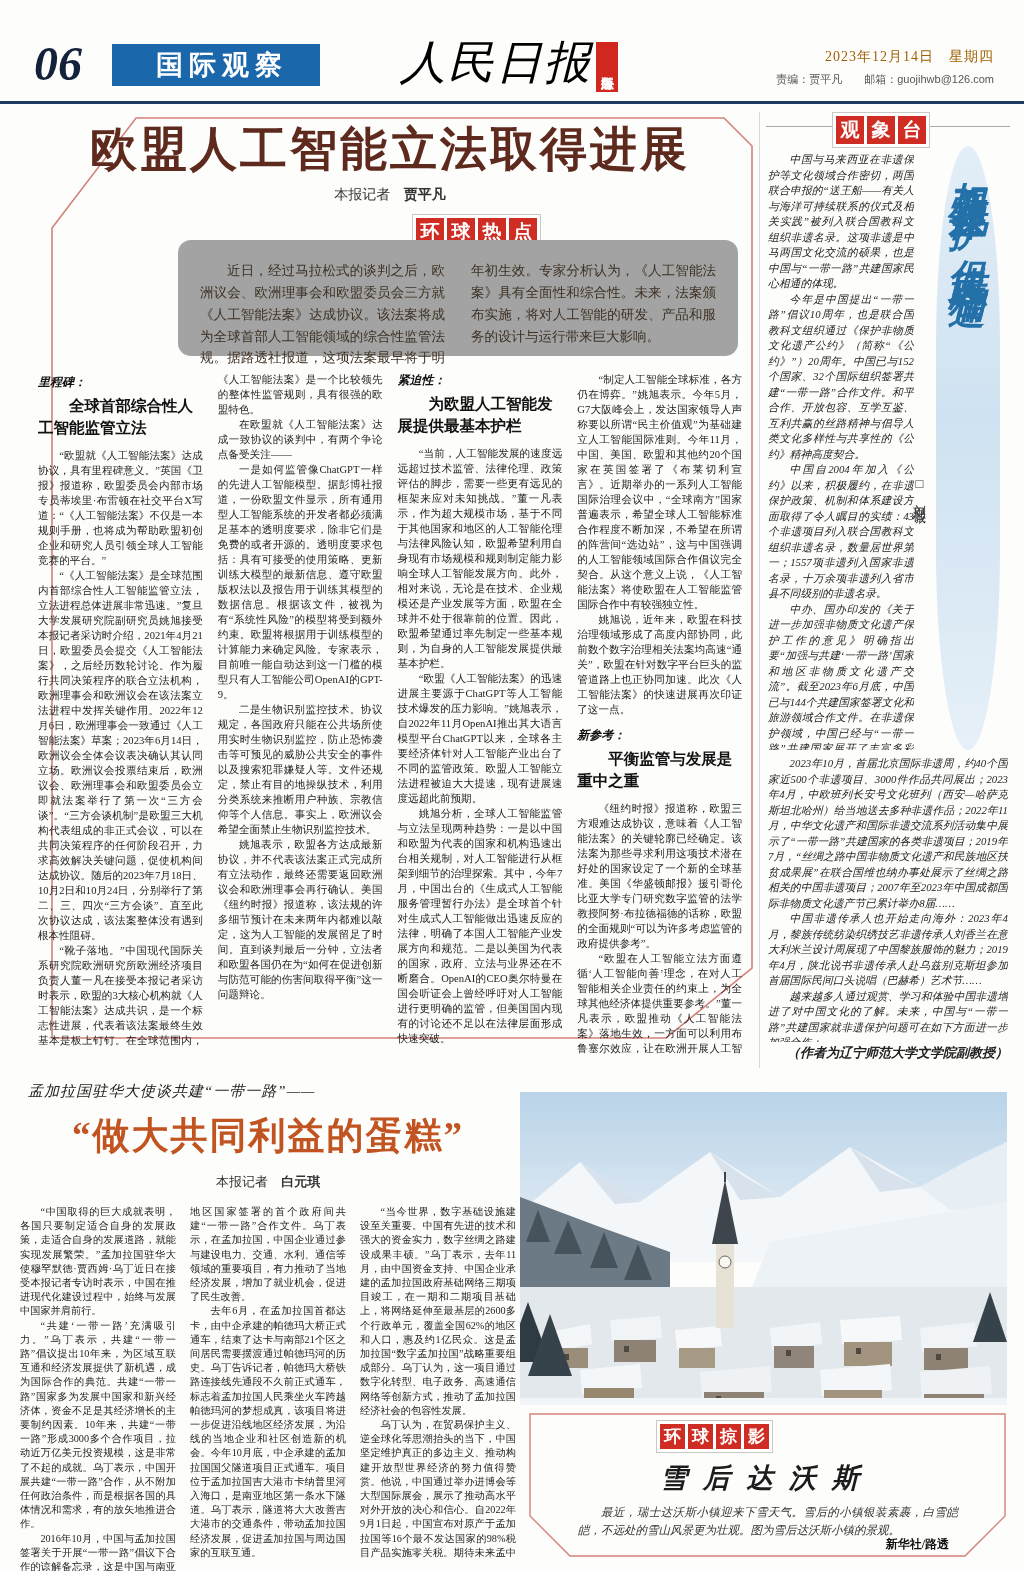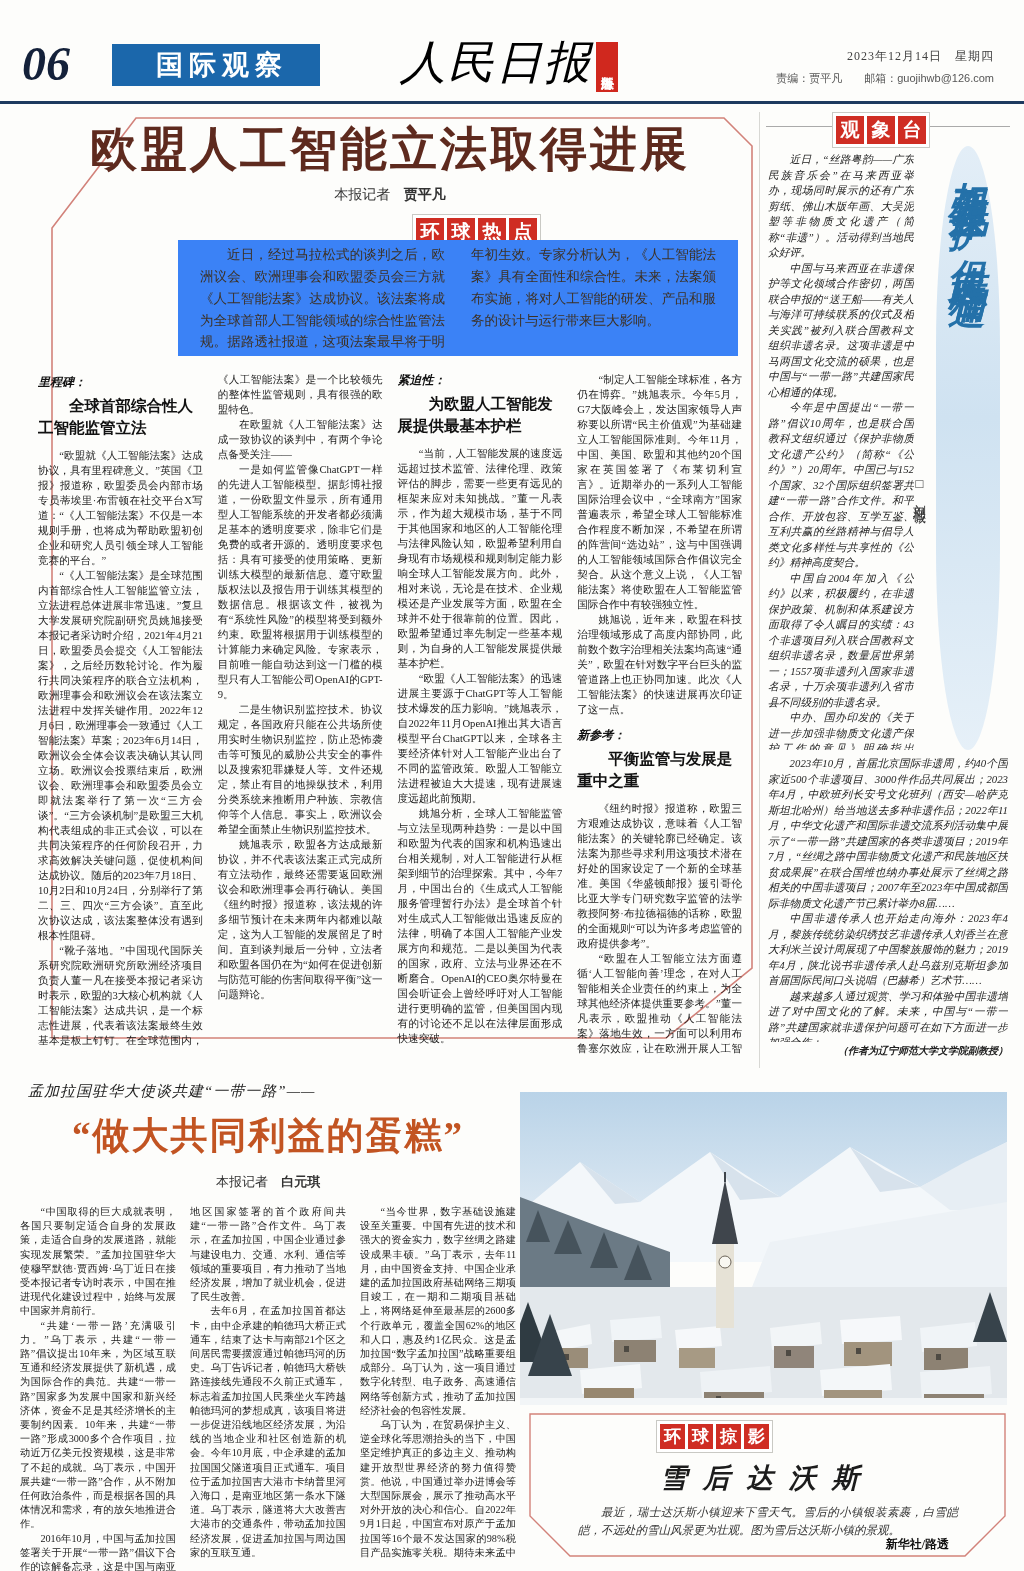--- a/index.html
+++ b/index.html
@@ -1,45 +1,45 @@
 <!DOCTYPE html>
 <html><head>
 <meta charset="utf-8">
 <style>
   html,body{margin:0;padding:0;background:#e9e9e6;}
   .page{position:relative;width:1024px;height:1571px;background:#fdfdfb;margin:0 auto;overflow:hidden;
         font-family:"Liberation Serif","DejaVu Serif",serif;color:#222;}
   
   .hdr{position:absolute;left:0;top:0;width:1024px;height:104px;}
-  .pagenum{position:absolute;left:22px;top:36px;font-size:48px;font-weight:bold;font-style:italic;color:#14213a;}
+  .pagenum{position:absolute;left:34px;top:36px;font-size:48px;font-weight:bold;font-style:italic;color:#14213a;}
   .secbox{position:absolute;left:112px;top:44px;width:196px;height:42px;background:#1b67ab;color:#fff;
           font-size:27px;font-weight:bold;letter-spacing:6px;display:flex;align-items:center;justify-content:center;padding-left:12px;}
   .masthead{position:absolute;left:400px;top:40px;display:flex;align-items:flex-start;}
   .mast-txt{font-size:46px;font-weight:normal;font-style:italic;color:#000000;letter-spacing:2px;line-height:1;}
   .edbadge{margin-left:4px;margin-top:2px;width:22px;height:50px;background:#d0281e;color:#fff;font-size:13px;
            writing-mode:vertical-rl;text-orientation:upright;display:flex;align-items:center;justify-content:center;
            font-family:"Liberation Sans",sans-serif;font-weight:bold;}
   .hdr-right{position:absolute;right:30px;top:48px;text-align:right;}
-  .hdr-date{font-size:12px;color:#404040;letter-spacing:1px;font-family:Liberation Serif, serif;}
+  .hdr-date{font-size:14px;color:#a16207;letter-spacing:1px;font-family:Liberation Serif, serif;}
   .hdr-editor{font-size:11px;color:#555;margin-top:6px;font-family:"Liberation Sans",sans-serif;}
   .hdr-rule{position:absolute;left:0;top:101px;width:1024px;height:3px;background:#1d3a5f;}
   
   .main-frame{position:absolute;left:26px;top:112px;width:730px;height:956px;pointer-events:none;}
   .vdivider{position:absolute;left:759px;top:112px;width:1px;height:956px;background:#d8d8d4;}
   
   .main-title{position:absolute;left:50px;top:118px;width:680px;text-align:center;font-size:47px;font-weight:bold;
               color:#5e2a1e;letter-spacing:3px;}
   .main-byline{position:absolute;left:50px;top:186px;width:680px;text-align:center;font-size:14px;color:#333;}
   .main-byline b{margin-left:10px;}
   .badge{display:flex;gap:3px;background:#fff;border:1px solid #c9c9c4;padding:3px;}
   .badge .bc{width:28px;height:28px;background:#cf2d23;color:#fff;display:flex;align-items:center;justify-content:center;
              font-size:19px;font-weight:bold;}
   .hot-badge{position:absolute;left:412px;top:214px;}
-  .intro-box{position:absolute;left:178px;top:240px;width:560px;height:116px;background:#3b82f6;
-             padding:4px 22px;box-sizing:border-box;}
+  .intro-box{position:absolute;left:178px;top:240px;width:560px;height:116px;background:#a3a3a3;
+             padding:20px 22px;box-sizing:border-box;border-radius:13px;}
   .intro-box p{margin:0;font-size:13.5px;line-height:1.62;color:#3d3124;text-align:justify;text-indent:2em;
                column-count:2;column-gap:26px;font-style:normal;}
   .main-body{position:absolute;left:38px;top:372px;width:704px;height:688px;overflow:hidden;
              column-count:4;column-gap:15px;column-fill:auto;}
   .main-body p.bp{margin:0;font-size:10.6px;line-height:15px;text-align:justify;text-indent:2em;color:#1c1c1c;}
   .sec-label{font-size:12px;font-weight:bold;font-style:italic;margin:10px 0 4px 0;color:#111;break-after:avoid;}
   .sec-head{font-size:15.5px;font-weight:bold;margin:0 0 8px 0;line-height:1.45;text-indent:2em;color:#111;break-after:avoid;}
   .main-body .sec-label:first-child{margin-top:2px;}
   
   .sidebar{position:absolute;left:766px;top:112px;width:244px;height:956px;}
@@ -49,21 +49,21 @@
   .sb-narrow p,.sb-wide p{margin:0;font-size:10.8px;line-height:15.5px;text-align:justify;text-indent:2em;
       color:#222;font-style:italic;}
   .sb-title-zone{position:absolute;left:152px;top:34px;width:92px;height:610px;}
   .brush{position:absolute;left:18px;top:0;width:64px;height:604px;border-radius:48px/300px;
          background:linear-gradient(180deg,#e3eef7 0%,#cfe2f1 45%,#e6f0f8 100%);}
   .vtitle{position:absolute;left:16px;top:6px;height:600px;writing-mode:vertical-rl;text-orientation:upright;
           font-size:37px;font-weight:bold;color:#2471a9;letter-spacing:6px;line-height:64px;font-style:italic;}
   .vauthor{position:absolute;left:-8px;top:330px;writing-mode:vertical-rl;text-orientation:upright;
            font-size:13px;color:#333;letter-spacing:3px;font-family:"Liberation Sans",sans-serif;}
   .sb-wide{position:absolute;left:2px;top:644px;width:240px;height:286px;overflow:hidden;}
-  .sb-credit{position:absolute;left:2px;top:932px;width:240px;text-align:right;font-size:10px;font-weight:bold;
+  .sb-credit{position:absolute;left:2px;top:932px;width:240px;text-align:right;font-size:13px;font-weight:bold;
              color:#222;font-style:italic;}
   
   .bot{position:absolute;left:20px;top:1080px;width:496px;height:485px;}
   .bot-kicker{font-size:15px;font-style:italic;color:#222;letter-spacing:1px;margin:2px 0 10px 8px;}
   .bot-title{text-align:center;font-size:37px;font-weight:bold;color:#c25422;letter-spacing:2px;}
   .bot-byline{text-align:center;font-size:13px;color:#333;margin-top:12px;}
   .bot-byline b{margin-left:10px;}
   .bot-body{margin-top:14px;height:372px;overflow:hidden;column-count:3;column-gap:14px;column-fill:auto;}
   .bot-body p{margin:0;font-size:10.2px;line-height:14.2px;text-align:justify;text-indent:2em;color:#1c1c1c;}
   
@@ -147,21 +147,20 @@
 
   <div class="sidebar">
     <div class="sb-topline"></div>
     <div class="badge obs-badge">
       <span class="bc">观</span>
       <span class="bc">象</span>
       <span class="bc">台</span>
     </div>
 
     <div class="sb-narrow">
-      <p>近日，“丝路粤韵——广东民族音乐会”在马来西亚举办，现场同时展示的还有广东剪纸、佛山木版年画、大吴泥塑等非物质文化遗产（简称“非遗”）。活动得到当地民众好评。</p>
       <p>中国与马来西亚在非遗保护等文化领域合作密切，两国联合申报的“送王船——有关人与海洋可持续联系的仪式及相关实践”被列入联合国教科文组织非遗名录。这项非遗是中马两国文化交流的硕果，也是中国与“一带一路”共建国家民心相通的体现。</p>
       <p>今年是中国提出“一带一路”倡议10周年，也是联合国教科文组织通过《保护非物质文化遗产公约》（简称“《公约》”）20周年。中国已与152个国家、32个国际组织签署共建“一带一路”合作文件。和平合作、开放包容、互学互鉴、互利共赢的丝路精神与倡导人类文化多样性与共享性的《公约》精神高度契合。</p>
       <p>中国自2004年加入《公约》以来，积极履约，在非遗保护政策、机制和体系建设方面取得了令人瞩目的实绩：43个非遗项目列入联合国教科文组织非遗名录，数量居世界第一；1557项非遗列入国家非遗名录，十万余项非遗列入省市县不同级别的非遗名录。</p>
       <p>中办、国办印发的《关于进一步加强非物质文化遗产保护工作的意见》明确指出要“加强与共建‘一带一路’国家和地区非物质文化遗产交流”。截至2023年6月底，中国已与144个共建国家签署文化和旅游领域合作文件。在非遗保护领域，中国已经与“一带一路”共建国家展开了丰富多彩的活动：</p>
     </div>
 
     <div class="sb-title-zone">
       <div class="brush"></div>
       <div class="vtitle">加强非遗保护，促进民心相通</div>
       <div class="vauthor">

